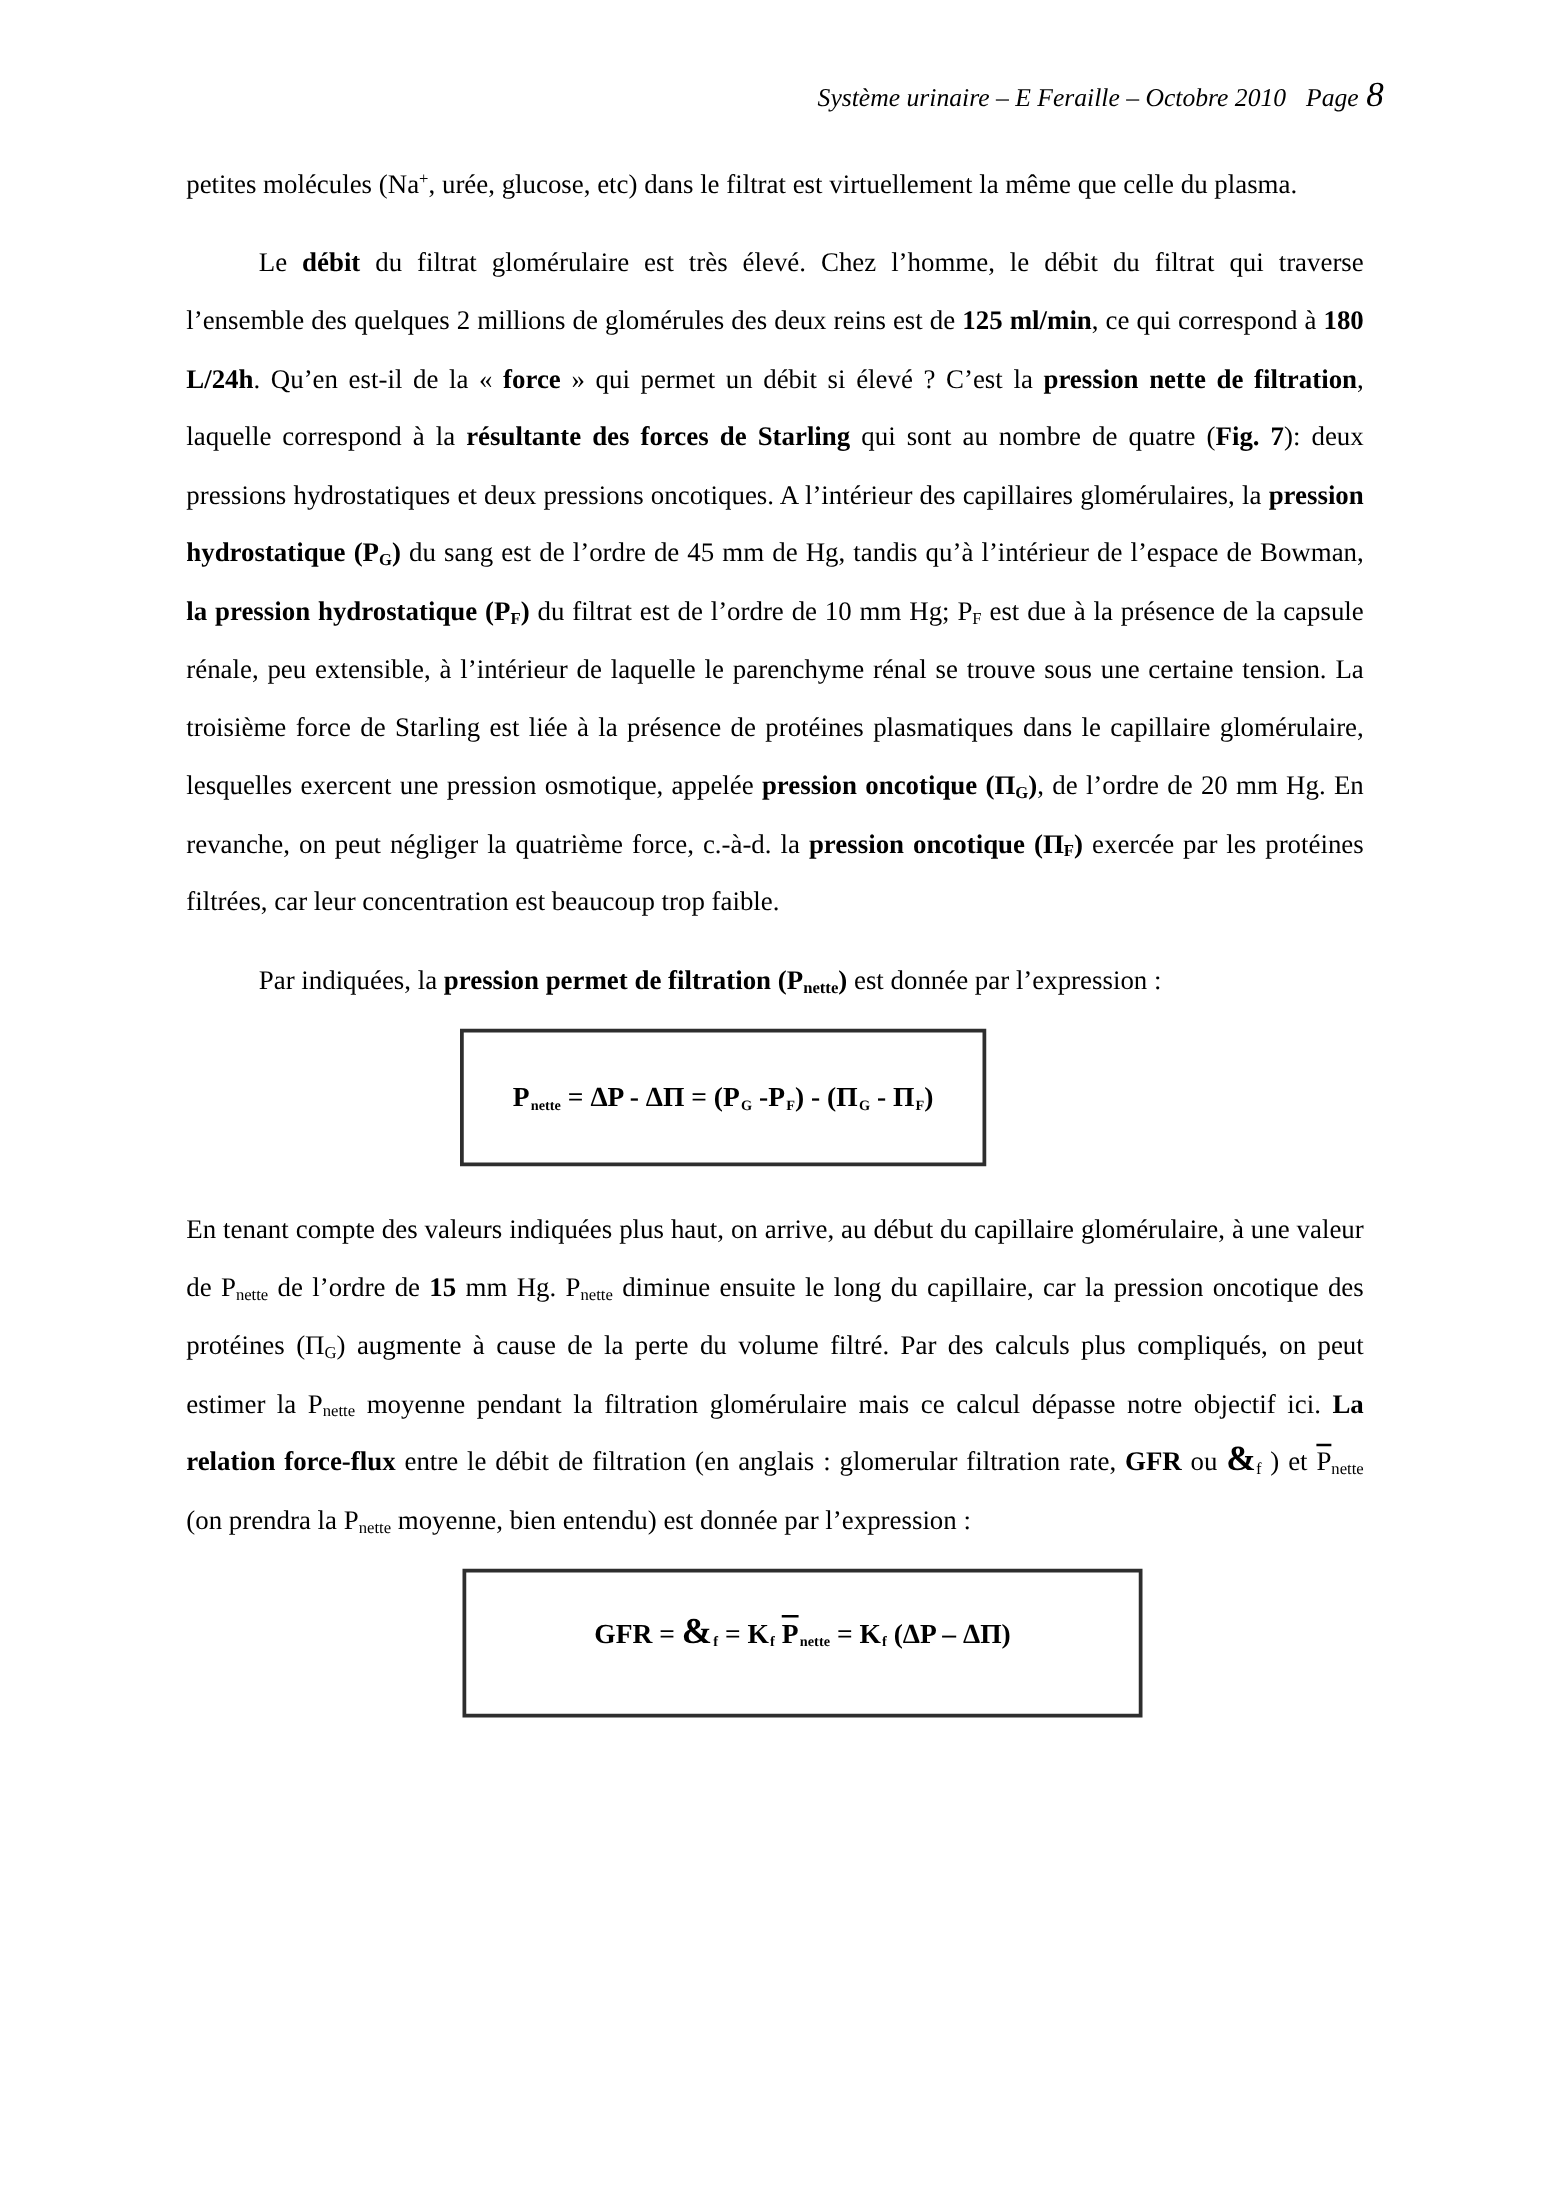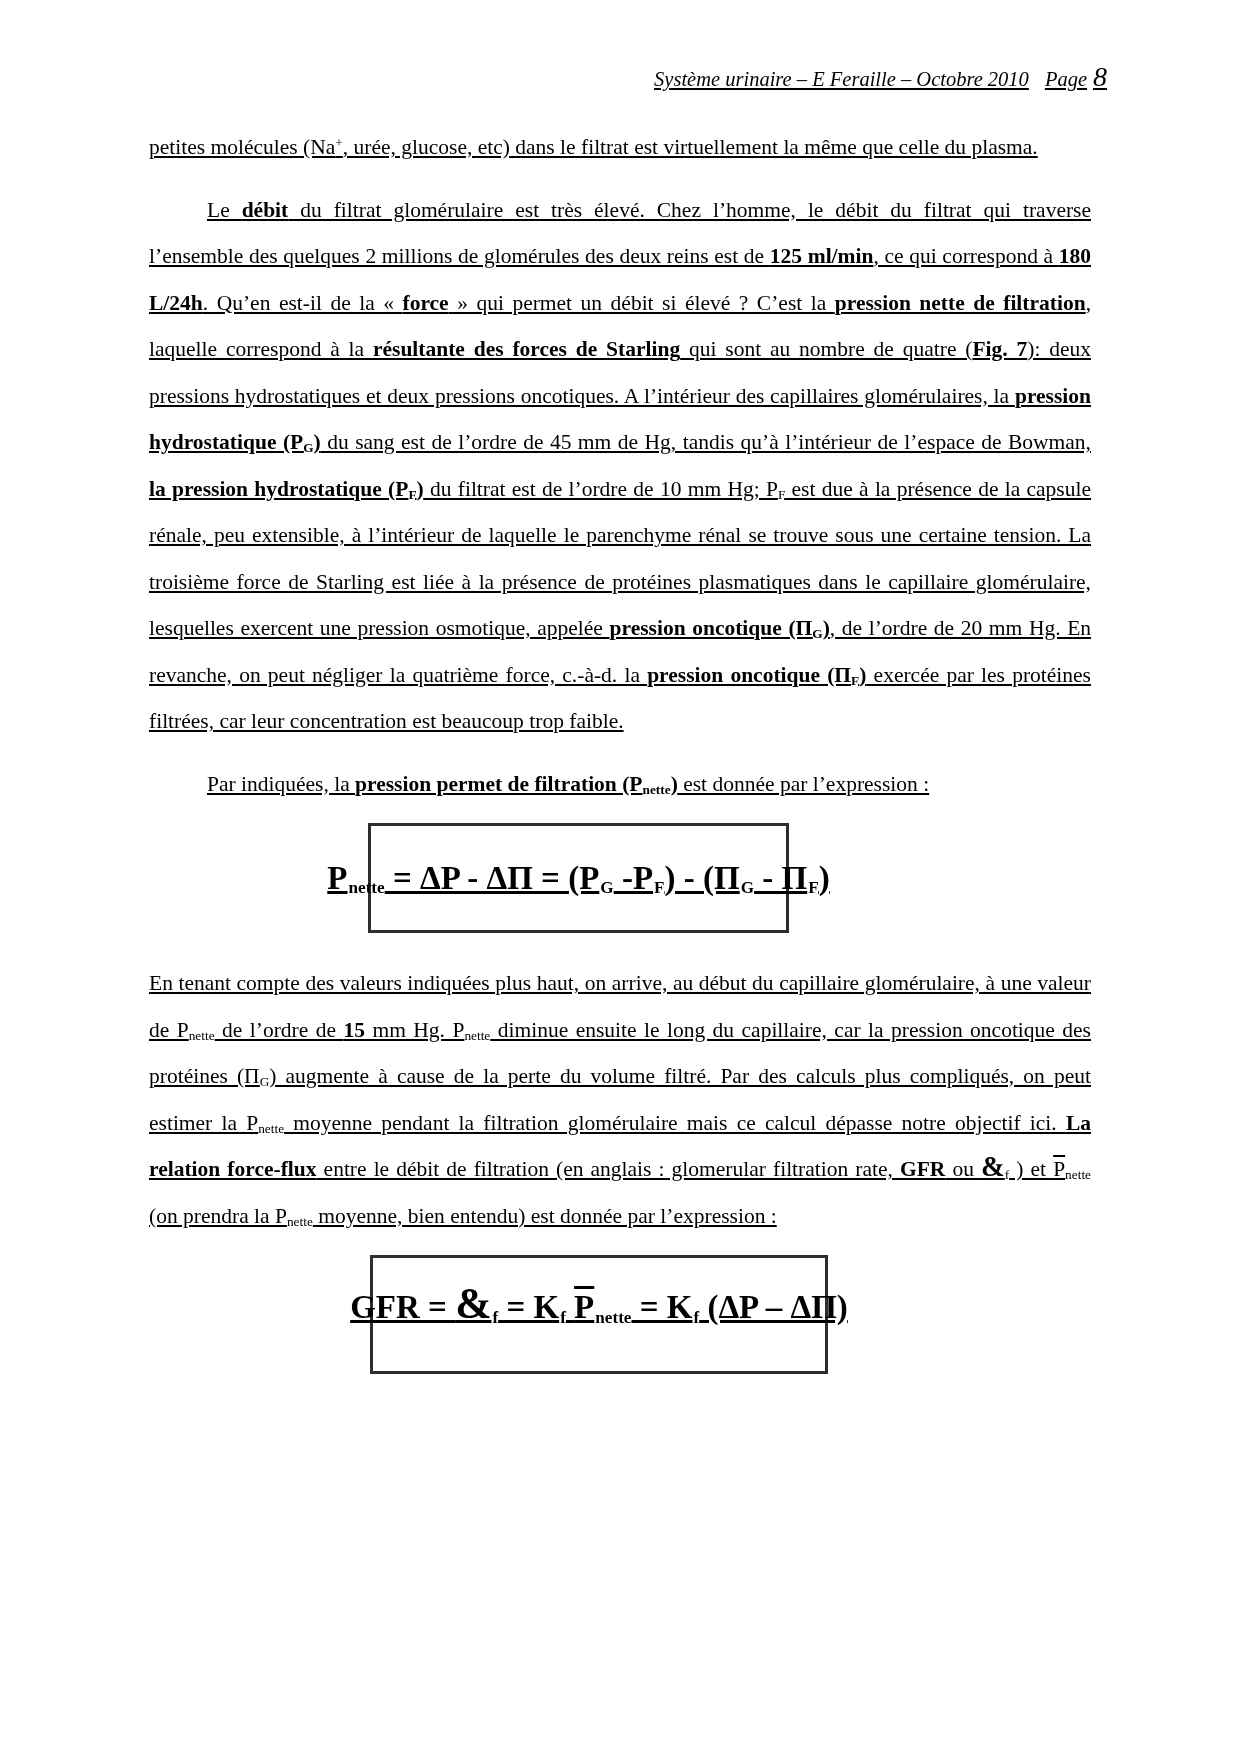--- a/index.html
+++ b/index.html
@@ -6,21 +6,20 @@
   body {
     width: 1240px;
     height: 1755px;
     position: relative;
     color: #000000;
     font-family: "Liberation Serif", "DejaVu Serif", serif;
     overflow: hidden;
   }
   .page {
     padding: 0 133px;
-    text-decoration: underline;
   }
   .header {
     margin-top: 62px;
     text-align: right;
     font-style: italic;
     font-size: 20.5px;
     line-height: 30px;
     white-space: nowrap;
   }
   .header .page-label { margin-left: 16px; }
@@ -57,32 +56,32 @@
     font-size: 132%;
     line-height: 0;
   }
   .eqbox {
     box-sizing: border-box;
     border: 3px solid #2e2e2e;
     display: flex;
     align-items: center;
     justify-content: center;
     font-weight: bold;
-    font-size: 33px;
+    font-size: 22px;
     text-align: center;
     text-indent: 0;
   }
   .eqbox sub { font-size: 52%; margin-left: 1px; }
   .eq1 {
     width: 421px;
     height: 110px;
     margin: 0 0 27px 235px;
   }
   .eq2 {
-    width: 458px;
+    width: 544px;
     height: 119px;
     margin: 0 0 20px 237px;
     padding-bottom: 14px;
   }
   .eq { white-space: nowrap; }
 </style>
 </head>
 <body>
 
 <div class="page">

